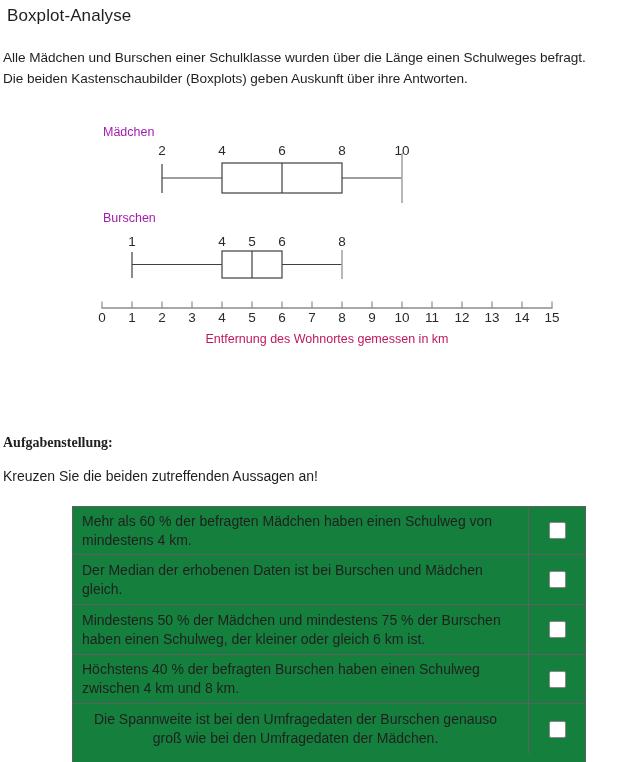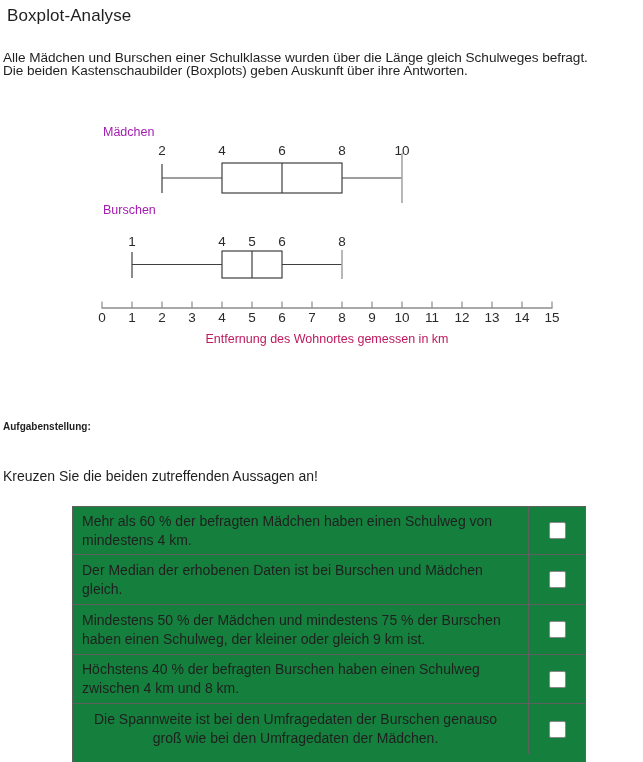--- a/index.html
+++ b/index.html
@@ -5,26 +5,26 @@
   html,body{margin:0;padding:0;background:#ffffff;}
   #page{
     position:relative;width:643px;height:762px;background:#ffffff;
     font-family:"Liberation Sans","DejaVu Sans",sans-serif;color:#1f1f1f;
     overflow:hidden;
   }
   .abs{position:absolute;}
   .title{left:7px;top:6px;font-size:17px;letter-spacing:0.1px;}
   .intro{left:3px;font-size:13.6px;white-space:nowrap;letter-spacing:-0.05px;}
   .intro.l1{top:50px;}
-  .intro.l2{top:63px;text-align:right;}
+  .intro.l2{top:71px;text-align:right;}
   .plot-label{left:103px;font-size:12.5px;color:#a21caf;}
   .plot-label.girls{top:125px;}
-  .plot-label.boys{top:203px;}
+  .plot-label.boys{top:211px;}
   .axis-caption{left:102px;top:332px;width:450px;text-align:center;font-size:12.5px;color:#be185d;}
-  .task-heading{left:3px;top:421px;font-size:10px;font-weight:bold;}
+  .task-heading{left:3px;top:435px;font-size:14px;font-weight:bold;font-family:Liberation Serif, serif;}
   .task-instruction{left:3px;top:468px;font-size:14px;}
   #figure-svg{left:0;top:0;width:643px;height:360px;}
   #statements-table{
     left:72px;top:506px;width:514px;height:294px;box-sizing:border-box;
     border:1px solid #5f5f5f;background:#15803d;
   }
   .stmt-row{display:flex;box-sizing:border-box;}
   .stmt-row + .stmt-row{border-top:1px solid #5f5f5f;}
   .stmt-text-cell{
     flex:1;display:flex;align-items:center;box-sizing:border-box;
@@ -38,21 +38,21 @@
     width:17px;height:17px;box-sizing:border-box;border:1px solid #8a8a8a;
     border-radius:2px;background:#ffffff;cursor:pointer;display:block;
   }
 </style>
 </head>
 <body>
 
 <div id="page">
 
   <div class="abs title">Boxplot-Analyse</div>
-  <div class="abs intro l1">Alle Mädchen und Burschen einer Schulklasse wurden über die Länge gleich Schulweges befragt.</div>
+  <div class="abs intro l1">Alle Mädchen und Burschen einer Schulklasse wurden über die Länge einen Schulweges befragt.</div>
   <div class="abs intro l2">Die beiden Kastenschaubilder (Boxplots) geben Auskunft über ihre Antworten.</div>
 
   <svg id="figure-svg" class="abs" viewBox="0 0 643 360" xmlns="http://www.w3.org/2000/svg">
       <text x="162" y="154.5" text-anchor="middle" font-size="13.5" fill="#2a2a2a">2</text>
       <text x="222" y="154.5" text-anchor="middle" font-size="13.5" fill="#2a2a2a">4</text>
       <text x="282" y="154.5" text-anchor="middle" font-size="13.5" fill="#2a2a2a">6</text>
       <text x="342" y="154.5" text-anchor="middle" font-size="13.5" fill="#2a2a2a">8</text>
       <text x="402" y="154.5" text-anchor="middle" font-size="13.5" fill="#2a2a2a">10</text>
       <line x1="162" y1="164" x2="162" y2="193" stroke="#3f3f3f" stroke-width="1.2"></line>
       <line x1="162" y1="178" x2="222" y2="178" stroke="#3f3f3f" stroke-width="1.2"></line>
@@ -125,21 +125,21 @@
       <div class="stmt-row" style="height: 50px;">
         <div class="stmt-text-cell">
           <span>Der Median der erhobenen Daten ist bei Burschen und Mädchen gleich.</span>
         </div>
         <div class="stmt-check-cell">
           <span class="checkbox" role="checkbox" aria-checked="false"></span>
         </div>
       </div>
       <div class="stmt-row" style="height: 50px;">
         <div class="stmt-text-cell">
-          <span>Mindestens 50 % der Mädchen und mindestens 75 % der Burschen haben einen Schulweg, der kleiner oder gleich 9 km ist.</span>
+          <span>Mindestens 50 % der Mädchen und mindestens 75 % der Burschen haben einen Schulweg, der kleiner oder gleich 6 km ist.</span>
         </div>
         <div class="stmt-check-cell">
           <span class="checkbox" role="checkbox" aria-checked="false"></span>
         </div>
       </div>
       <div class="stmt-row" style="height: 49px;">
         <div class="stmt-text-cell">
           <span>Höchstens 40 % der befragten Burschen haben einen Schulweg zwischen 4 km und 8 km.</span>
         </div>
         <div class="stmt-check-cell">

